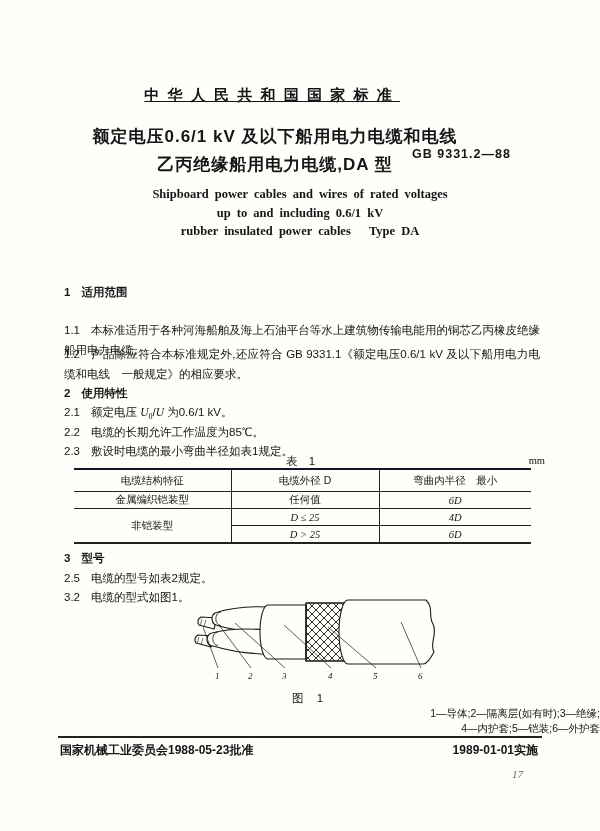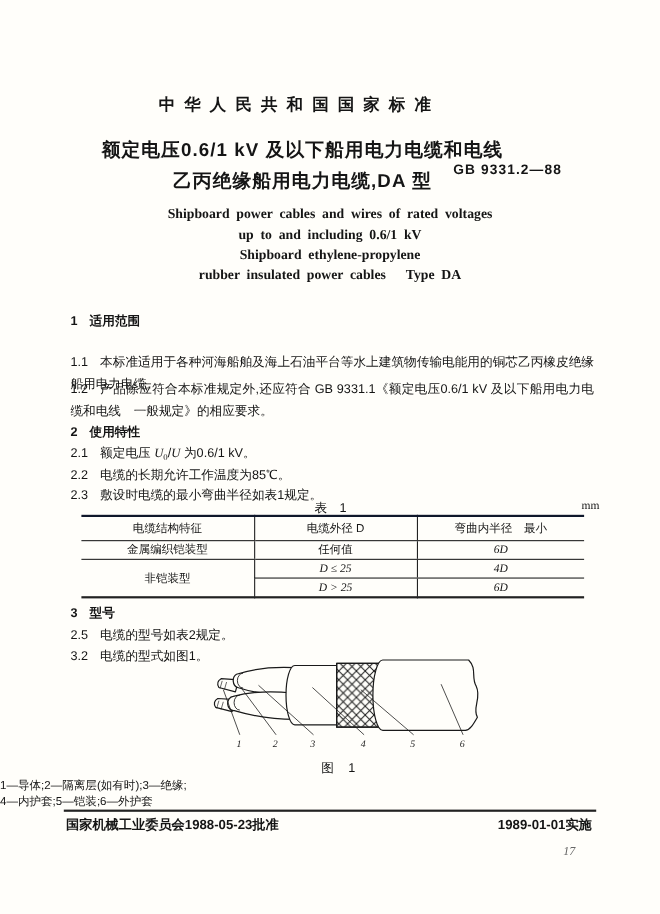--- a/index.html
+++ b/index.html
@@ -4,21 +4,21 @@
 <style>
   html,body{margin:0;padding:0;background:#e8e4d8;}
   .page{
     position:relative;width:600px;height:831px;margin:0 auto;
     background:#fffefa;color:#151515;
     font-family:"Liberation Sans",sans-serif;
     overflow:hidden;
   }
   .abs{position:absolute;}
   .std-head{top:86px;left:0;width:536px;text-align:center;
-    font-size:15px;font-weight:bold;letter-spacing:0.55em;text-indent:0.55em;}
+    font-size:15px;font-weight:bold;letter-spacing:0.55em;text-indent:0.55em;text-decoration:underline;}
   .title-cn{left:10px;width:530px;text-align:center;font-size:17px;font-weight:bold;letter-spacing:1px;}
   .title1{top:125px;}
   .title2{top:153px;}
   .code{top:147px;left:412px;font-size:12.5px;font-weight:bold;letter-spacing:1px;
     font-family:"Liberation Sans",sans-serif;}
   .eng{top:185px;left:0;width:600px;text-align:center;
     font-family:"Liberation Serif",serif;font-weight:bold;font-size:12.5px;line-height:18.5px;}
   .eng-line{white-space:pre;word-spacing:3px;}
   .sec-head{font-size:12.5px;font-weight:bold;}
   .sec-head .num{margin-right:13px;}
@@ -33,21 +33,21 @@
   table.t1{border-collapse:collapse;table-layout:fixed;width:457px;
     border-top:2px solid #0f172a;border-bottom:2px solid #222;font-size:10.5px;}
   table.t1 td{text-align:center;vertical-align:middle;padding:0;height:16px;}
   table.t1 tr.hd td{height:21px;border-bottom:1px solid #222;}
   table.t1 td.vsep{border-left:1px solid #222;}
   table.t1 tr.r1 td{border-bottom:1px solid #222;}
   table.t1 tr.r2 td.vsep{border-bottom:1px solid #222;}
   .ser-it{font-family:"Liberation Serif",serif;font-style:italic;}
   .fig{top:594px;left:188px;}
   .fig-title{top:691px;left:0;width:600px;text-align:center;font-size:11.5px;letter-spacing:5px;padding-left:10px;}
-  .fig-cap{left:0;width:600px;text-align:left;font-size:10.5px;}
+  .fig-cap{left:0;width:600px;text-align:right;font-size:10.5px;}
   .cap1{top:707px;} .cap2{top:722px;}
   .foot-rule{top:736px;left:58px;width:484px;height:2px;background:#222;}
   .foot-l{top:742px;left:60px;font-size:12px;font-weight:bold;}
   .foot-r{top:742px;right:62px;font-size:12px;font-weight:bold;margin-left:41px;}
   .pagenum{top:768px;left:512px;font-size:11px;color:#666;
     font-family:"Liberation Serif",serif;font-style:italic;}
 </style>
 </head>
 <body>
 
@@ -55,21 +55,20 @@
 
   <div class="abs std-head">中华人民共和国国家标准</div>
 
   <div class="abs title-cn title1">额定电压0.6/1 kV 及以下船用电力电缆和电线</div>
   <div class="abs title-cn title2">乙丙绝缘船用电力电缆,DA 型</div>
   <div class="abs code">GB 9331.2—88</div>
 
   <div class="abs eng">
     <div class="eng-line">Shipboard power cables and wires of rated voltages</div>
     <div class="eng-line">up to and including 0.6/1 kV</div>
-    <div class="eng-line">Shipboard ethylene-propylene</div>
     <div class="eng-line">rubber insulated power cables   Type DA</div>
   </div>
 
   <div class="abs clause sec-head" style="top:282px;">
     <span class="num">1</span><span>适用范围</span>
   </div>
   <div class="abs clause" style="top:320px;">
     <span class="num">1.1</span><span>本标准适用于各种河海船舶及海上石油平台等水上建筑物传输电能用的铜芯乙丙橡皮绝缘船用电力电缆。</span>
   </div>
   <div class="abs clause" style="top:344px;">

